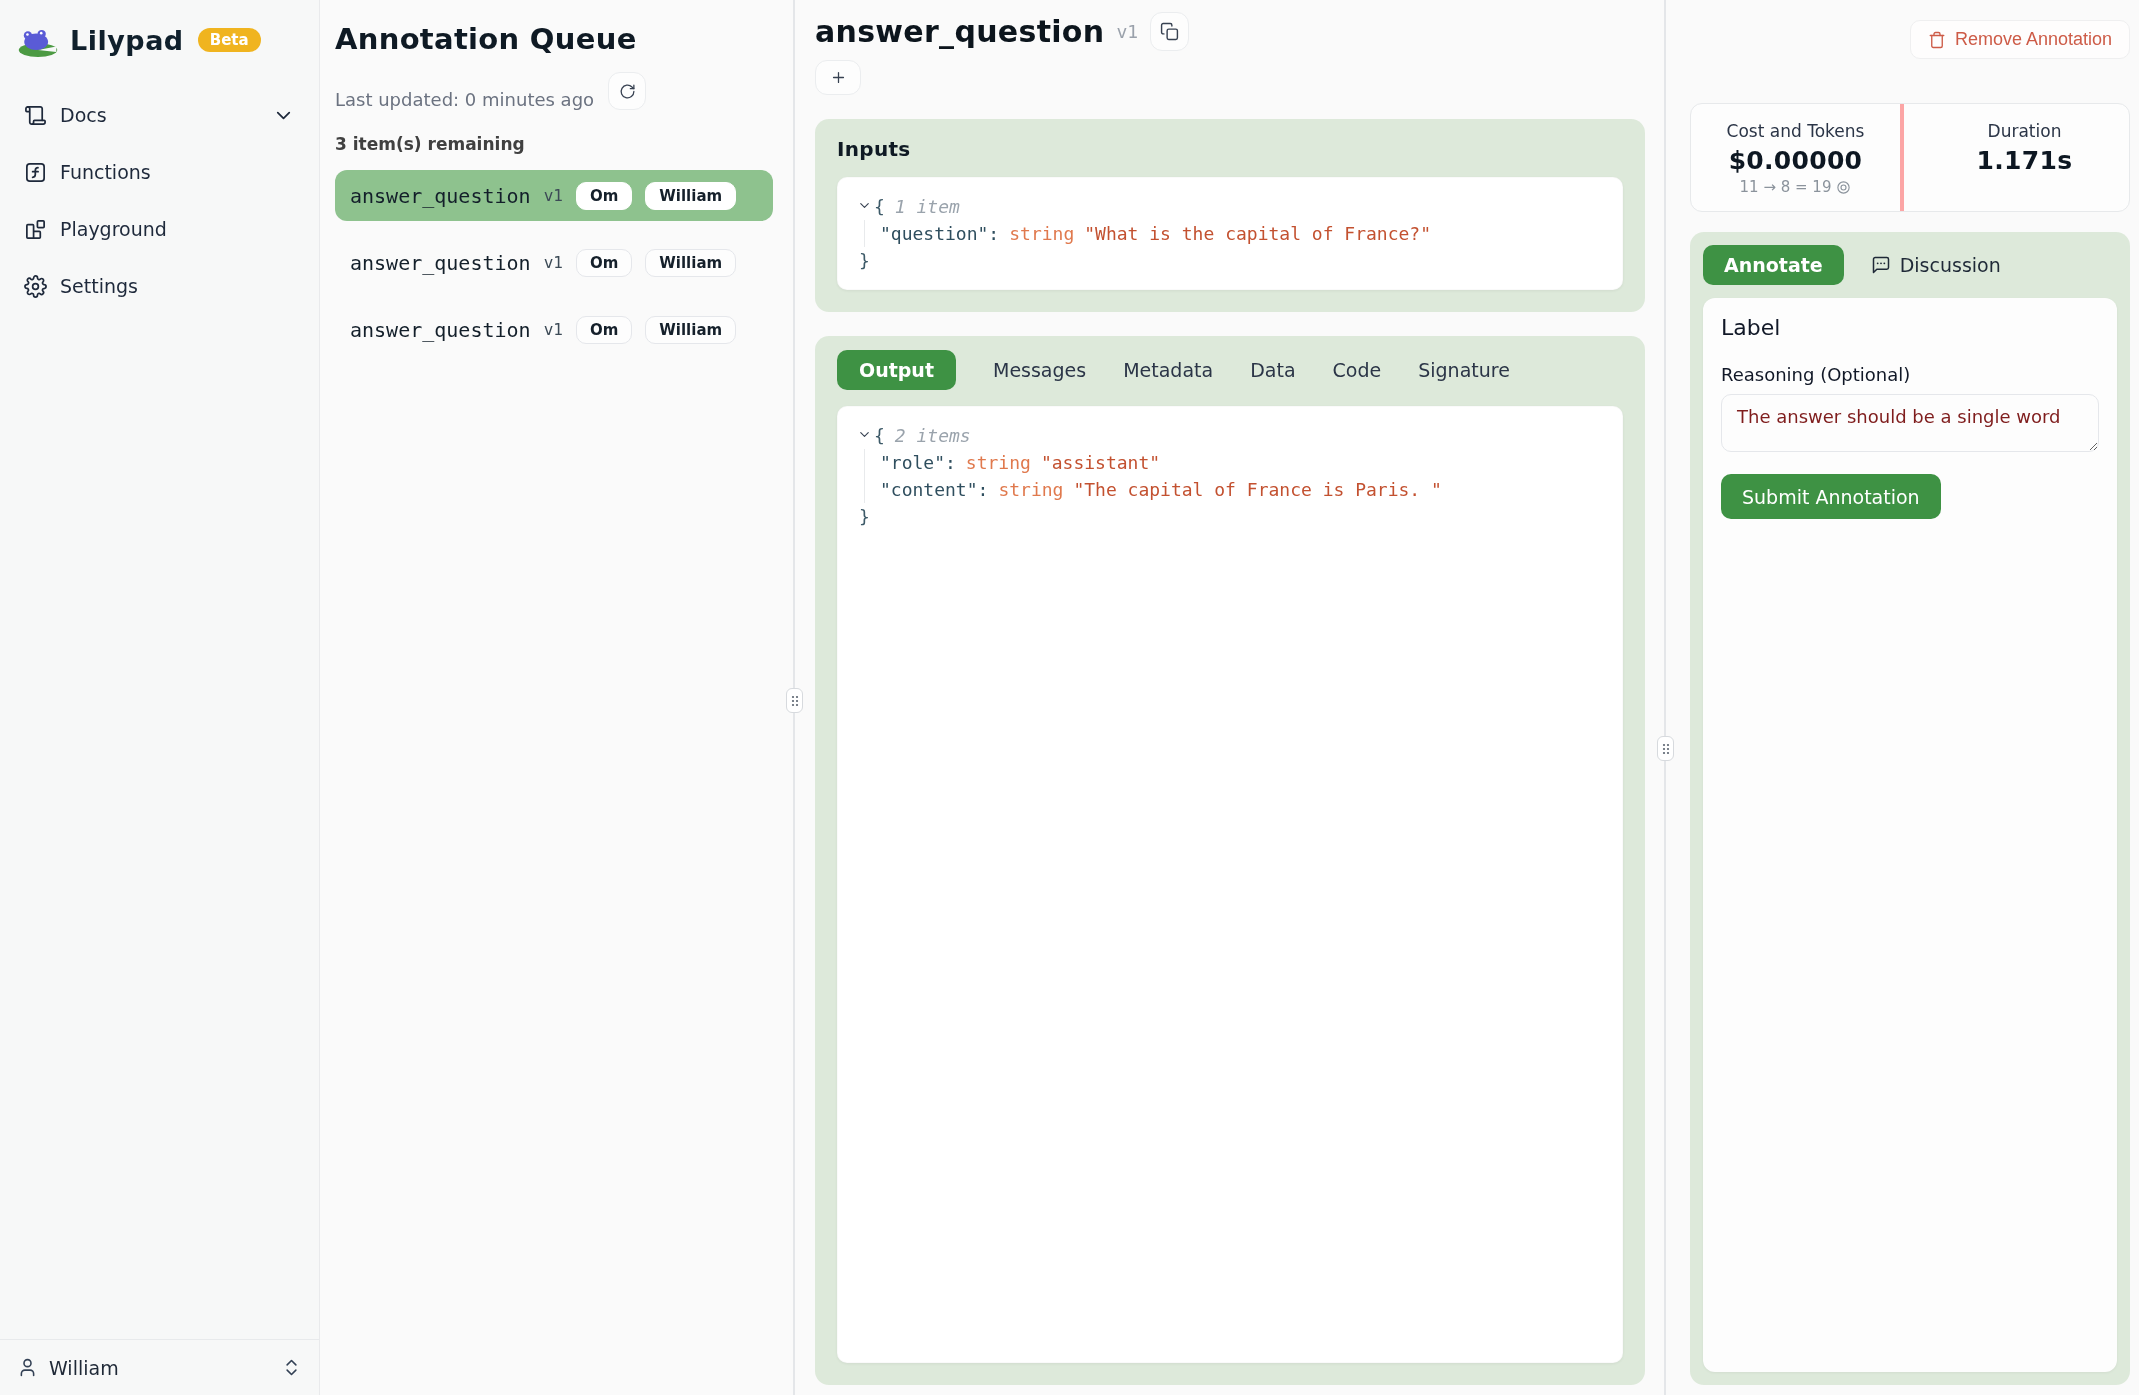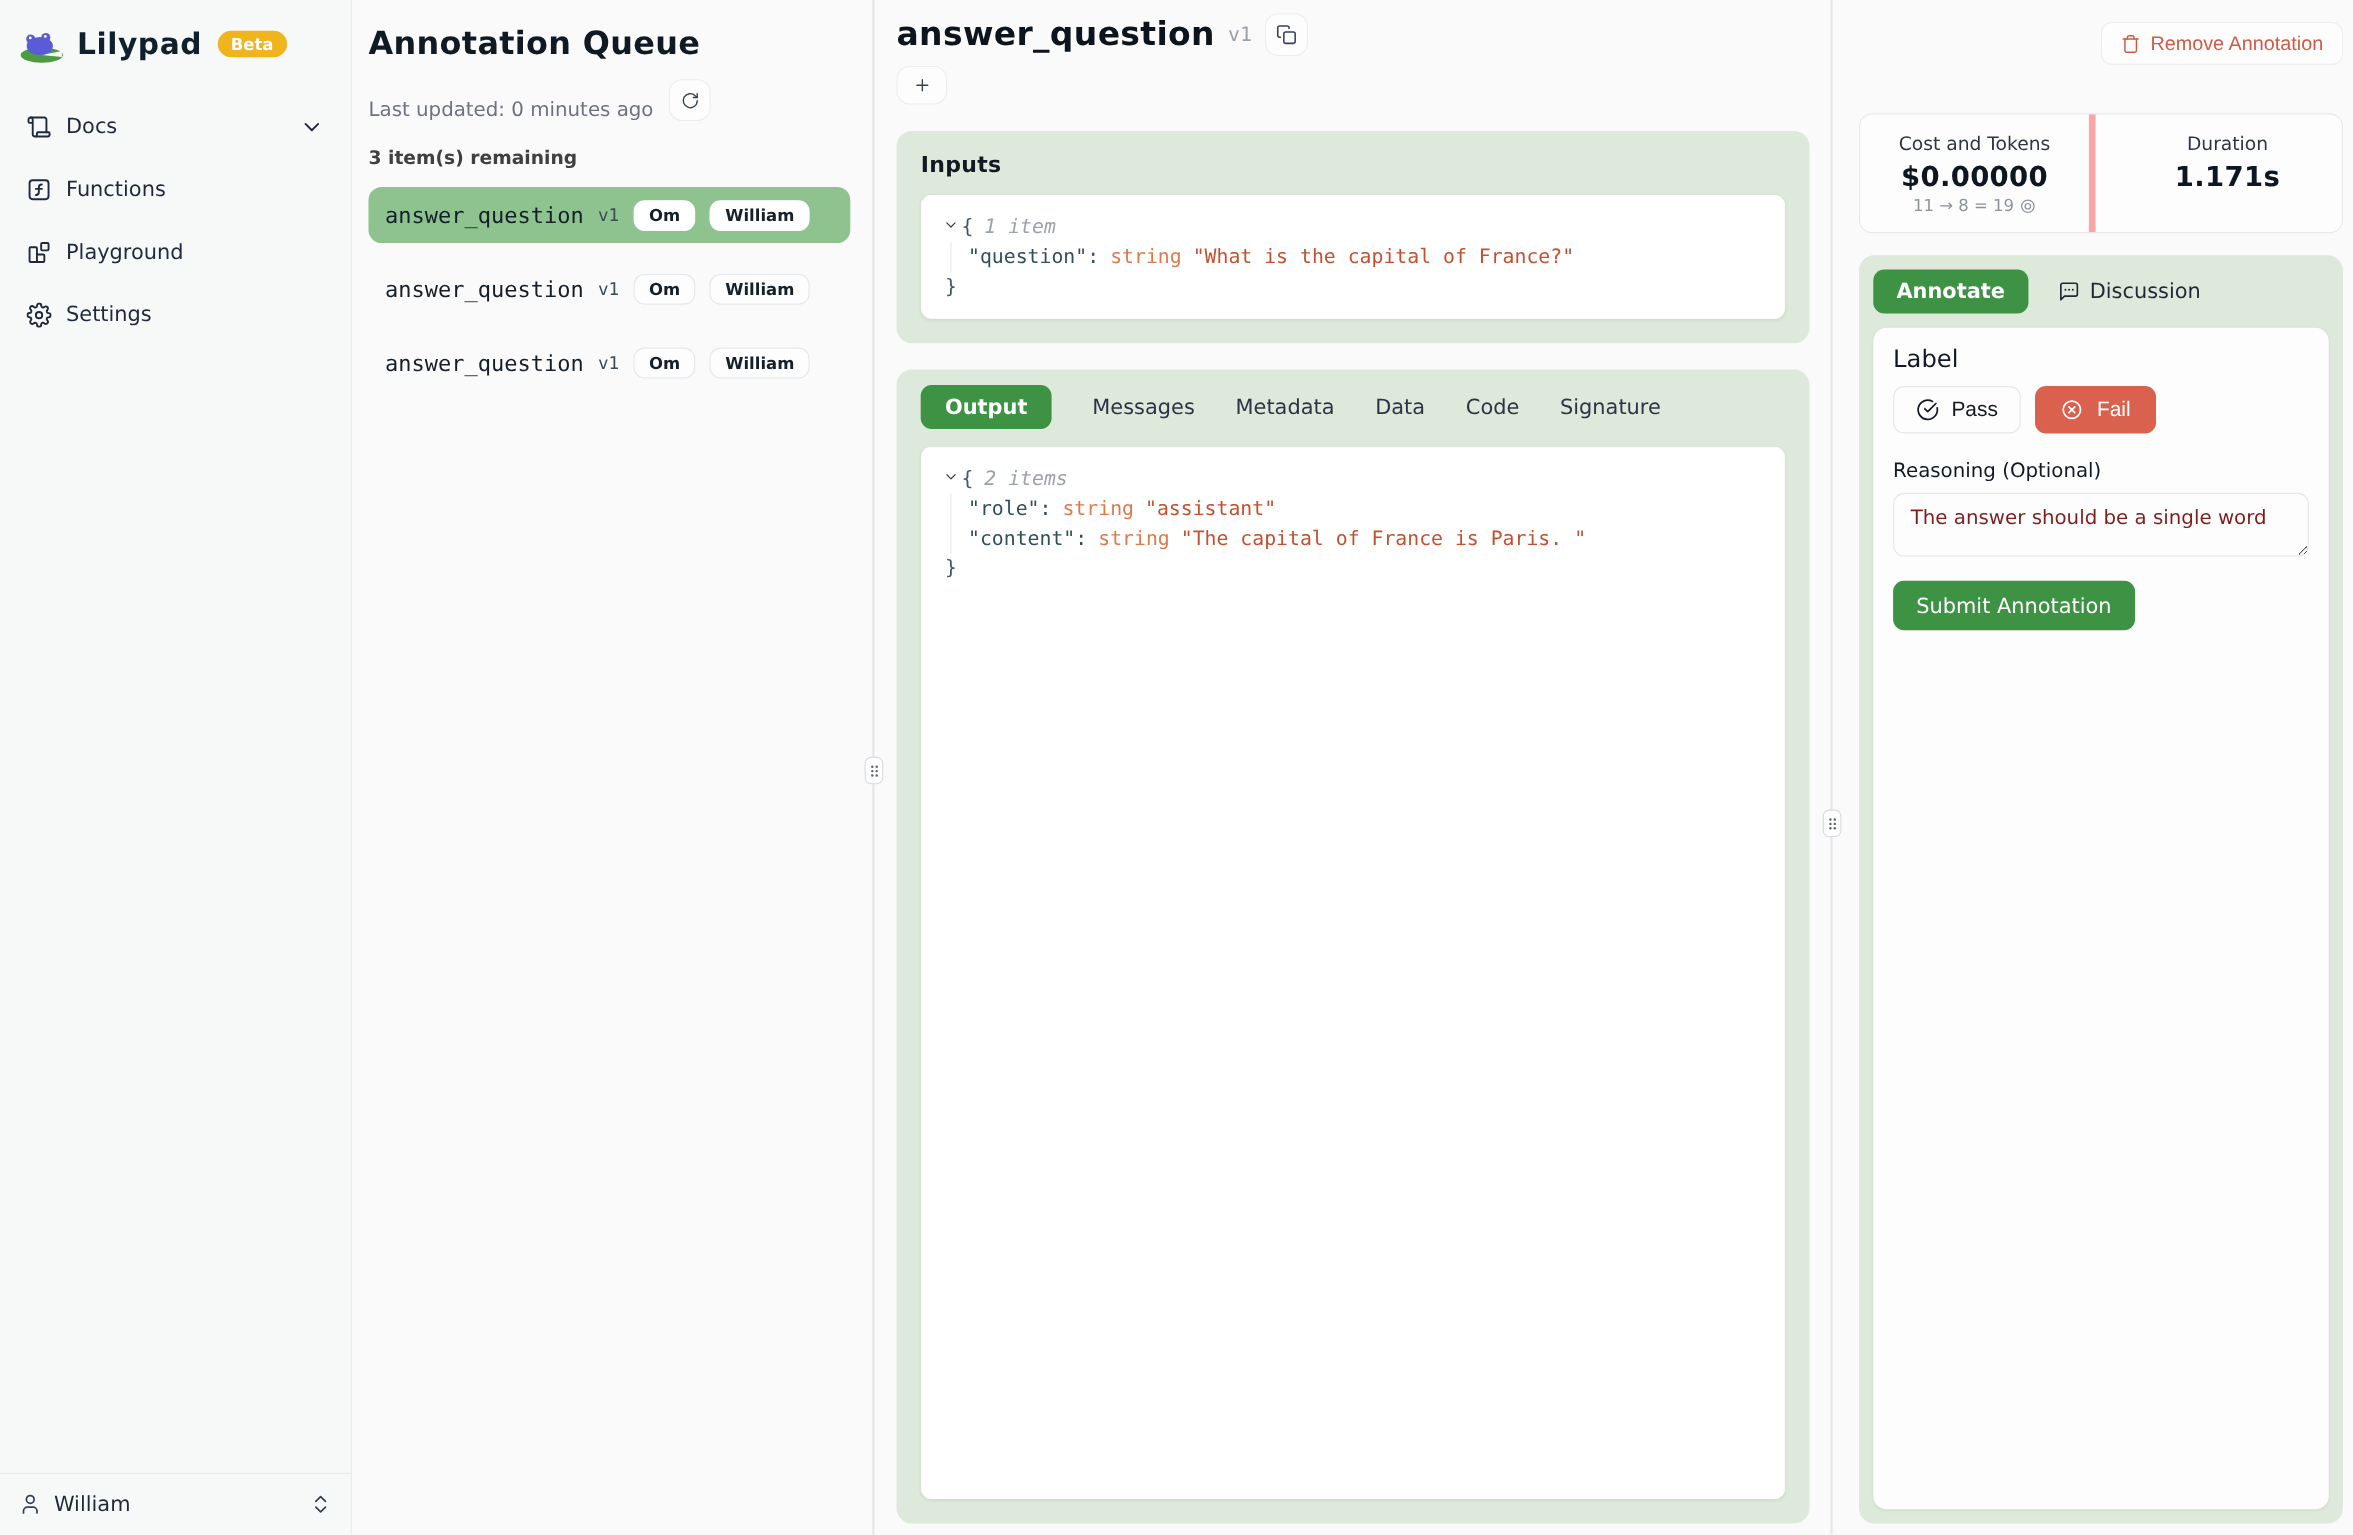--- a/index.html
+++ b/index.html
@@ -127,21 +127,21 @@
     background:#fefdfd; border:1px solid #efeff0; border-radius:10px;
     color:#cd5b47; font-size:18px; cursor:pointer;
   }
   .remove-btn svg { width:18px; height:18px; stroke:#cd5b47; }
 
   .stats-card {
     margin-top:44px; background:#fdfdfd; border:1px solid #e7e9eb;
     border-radius:12px; display:flex;
   }
   .stat-col { flex:1; text-align:center; padding:17px 0 15px 0; }
-  .stat-col + .stat-col { border-left:6px solid #fca5a5;padding-left:16px; }
+  .stat-col + .stat-col { border-left:4px solid #fca5a5;padding-left:16px; }
   .stat-label { font-size:17px; color:#2b3547; }
   .stat-value { font-size:25px; font-weight:bold; color:#0d1722; margin-top:5px; letter-spacing:.3px; }
   .stat-sub {
     font-size:15px; color:#8b939c; margin-top:3px;
     display:flex; align-items:center; justify-content:center; gap:5px;
   }
   .stat-sub svg { width:15px; height:15px; stroke:#8b939c; }
 
   .annotate-card {
     margin-top:20px; flex:1; background:#dde9da; border-radius:14px;
@@ -434,36 +434,20 @@
           <svg class="icn" viewBox="0 0 24 24">
             <path d="M21 15a2 2 0 0 1-2 2H7l-4 4V5a2 2 0 0 1 2-2h14a2 2 0 0 1 2 2Z"></path>
             <path d="M8 10h.01M12 10h.01M16 10h.01" stroke-width="2.2"></path>
           </svg>
           <span>Discussion</span>
         </span>
       </div>
 
       <div class="annot-body">
         <div class="label-title">Label</div>
-        <div class="label-btns">
-          <button class="pass-btn">
-            <svg class="icn" viewBox="0 0 24 24">
-              <path d="M21.8 10A10 10 0 1 1 17 3.34"></path>
-              <path d="M9 11l3 3 8.5-8.5"></path>
-            </svg>
-            <span>Pass</span>
-          </button>
-          <button class="fail-btn">
-            <svg class="icn" viewBox="0 0 24 24">
-              <circle cx="12" cy="12" r="9"></circle>
-              <path d="M15 9l-6 6M9 9l6 6"></path>
-            </svg>
-            <span>Fail</span>
-          </button>
-        </div>
 
         <div class="reasoning-label">Reasoning (Optional)</div>
         <textarea class="reasoning-input" style="">The answer should be a single word</textarea>
 
         <button class="submit-btn">Submit Annotation</button>
       </div>
     </div>
   </section>
 
 </div>

